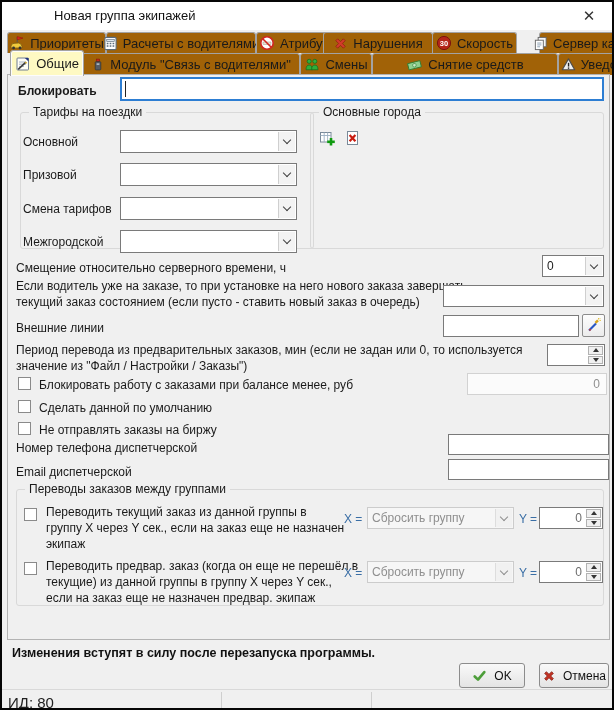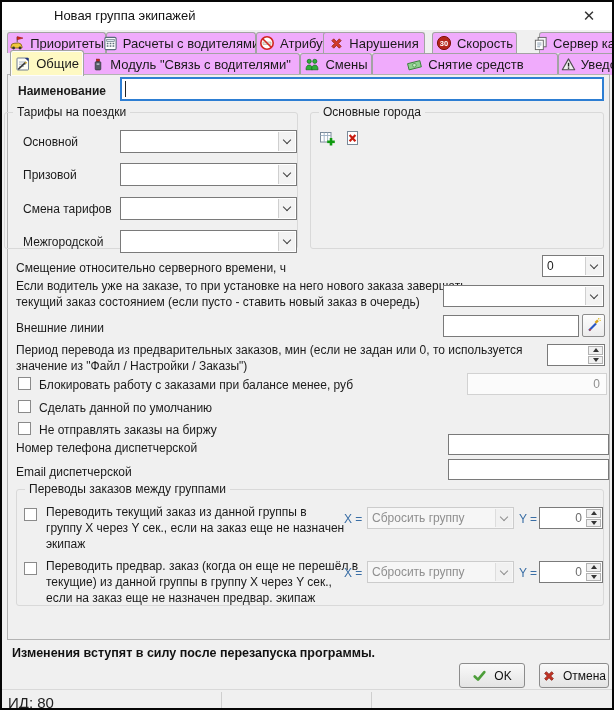--- a/index.html
+++ b/index.html
@@ -6,21 +6,21 @@
   * { box-sizing:border-box; font-family:"Liberation Sans", sans-serif; }
   .dialog {
     position:relative; width:614px; height:710px;
     background:#f0f0f0; border:2px solid #060606; overflow:hidden;
   }
   .titlebar { position:absolute; left:0; top:0; width:100%; height:28px; background:#ffffff; }
   .title-text { position:absolute; left:9px; top:6px; font-size:13px; color:#101010;margin-left:43px; }
   .close-x { position:absolute; right:10px; top:3px; width:26px; height:22px; text-align:center;
     font-size:15px; color:#333; line-height:22px; cursor:default; font-weight:400; }
   .tab { position:absolute; display:flex; align-items:center; justify-content:center; gap:5px;
-    background:#f0abfc; border:1px solid #a3a3a3; border-bottom:none; border-radius:3px 3px 0 0;
+    background:#a16207; border:1px solid #a3a3a3; border-bottom:none; border-radius:3px 3px 0 0;
     font-size:13px; color:#1a1a1a; white-space:nowrap; }
   .tab.row1 { top:30px; height:21px; }
   .tab.row2 { top:51px; height:22px; }
   .tab.active { background:#fef9c3; top:48px; height:26px; z-index:6; box-shadow:0 0 0 1px #fcfcfc inset; }
   .content-panel { position:absolute; left:5px; top:72px; width:603px; height:566px;
     background:#f0f0f0; border:1px solid #b3b3b3; z-index:1; }
   .lbl { position:absolute; font-size:12px; color:#1a1a1a; white-space:nowrap; z-index:3; }
   .lbl.b { font-weight:bold; }
   .mlbl { position:absolute; font-size:12px; color:#1a1a1a; line-height:15.5px; z-index:3; }
   .mlbl span { display:block; white-space:nowrap; }
@@ -103,21 +103,21 @@
   <div class="tab row1" style="left:254px;width:85px;">
     <span>
         <svg width="16" height="16" viewBox="0 0 16 16">
           <circle cx="8" cy="8" r="6.2" fill="#fff" stroke="#d02620" stroke-width="1.6"></circle>
           <rect x="4" y="7" width="8" height="2.3" fill="#e9e4d7" stroke="#9a937f" stroke-width="0.5"></rect>
           <line x1="3.7" y1="3.7" x2="12.3" y2="12.3" stroke="#d02620" stroke-width="1.6"></line>
         </svg>
       </span>
     <span>Атрибуты</span>
   </div>
-  <div class="tab row1" style="left:321px;width:102px;">
+  <div class="tab row1" style="left:321px;width:110px;">
     <span>
         <svg width="15" height="15" viewBox="0 0 16 16">
           <path d="M3 5 L5 3 L8 6 L11 3 L13 5 L10 8 L13 11 L11 13 L8 10 L5 13 L3 11 L6 8 Z" fill="#d23c2a" stroke="#8e1f12" stroke-width="0.8"></path>
         </svg>
       </span>
     <span>Нарушения</span>
   </div>
   <div class="tab row1" style="left:430px;width:85px;">
     <span>
         <svg width="16" height="16" viewBox="0 0 16 16">
@@ -188,26 +188,26 @@
           <path d="M4 6 h7 M4 8.2 h7 M4 10.4 h5" stroke="#9aa7c0" stroke-width="0.9"></path>
           <path d="M3.2 13.4 L10.6 6.4" stroke="#3a3a3a" stroke-width="1.5"></path>
           <path d="M10.2 6 l1.4 1.3" stroke="#c9a227" stroke-width="1.5"></path>
         </svg>
       </span>
     <span>Общие</span>
   </div>
 
   <div class="content-panel"></div>
 
-  <div class="lbl b" style="left:16px;top:82px;">Наименование</div>
+  <div class="lbl b" style="left:16px;top:82px;">Блокировать</div>
   <div class="txt focus" style="left:118px;top:75px;width:484px;height:24px;">
     <div class="caret"></div>
   </div>
 
-  <div class="groupbox" style="left:2px;top:110px;width:294px;height:137px;padding-left:14px;">
+  <div class="groupbox" style="left:18px;top:110px;width:294px;height:137px;padding-left:14px;">
     <div class="gtitle">Тарифы на поездки</div>
   </div>
   <div class="lbl" style="left:21px;top:133px;">Основной</div>
   <div class="combo" style="left:118px;top:128px;width:177px;height:23px;">
     <span class="val"></span>
       <span class="cbtn">
         <span class="chev"></span>
       </span>
   </div>
   <div class="lbl" style="left:21px;top:166px;">Призовой</div>

